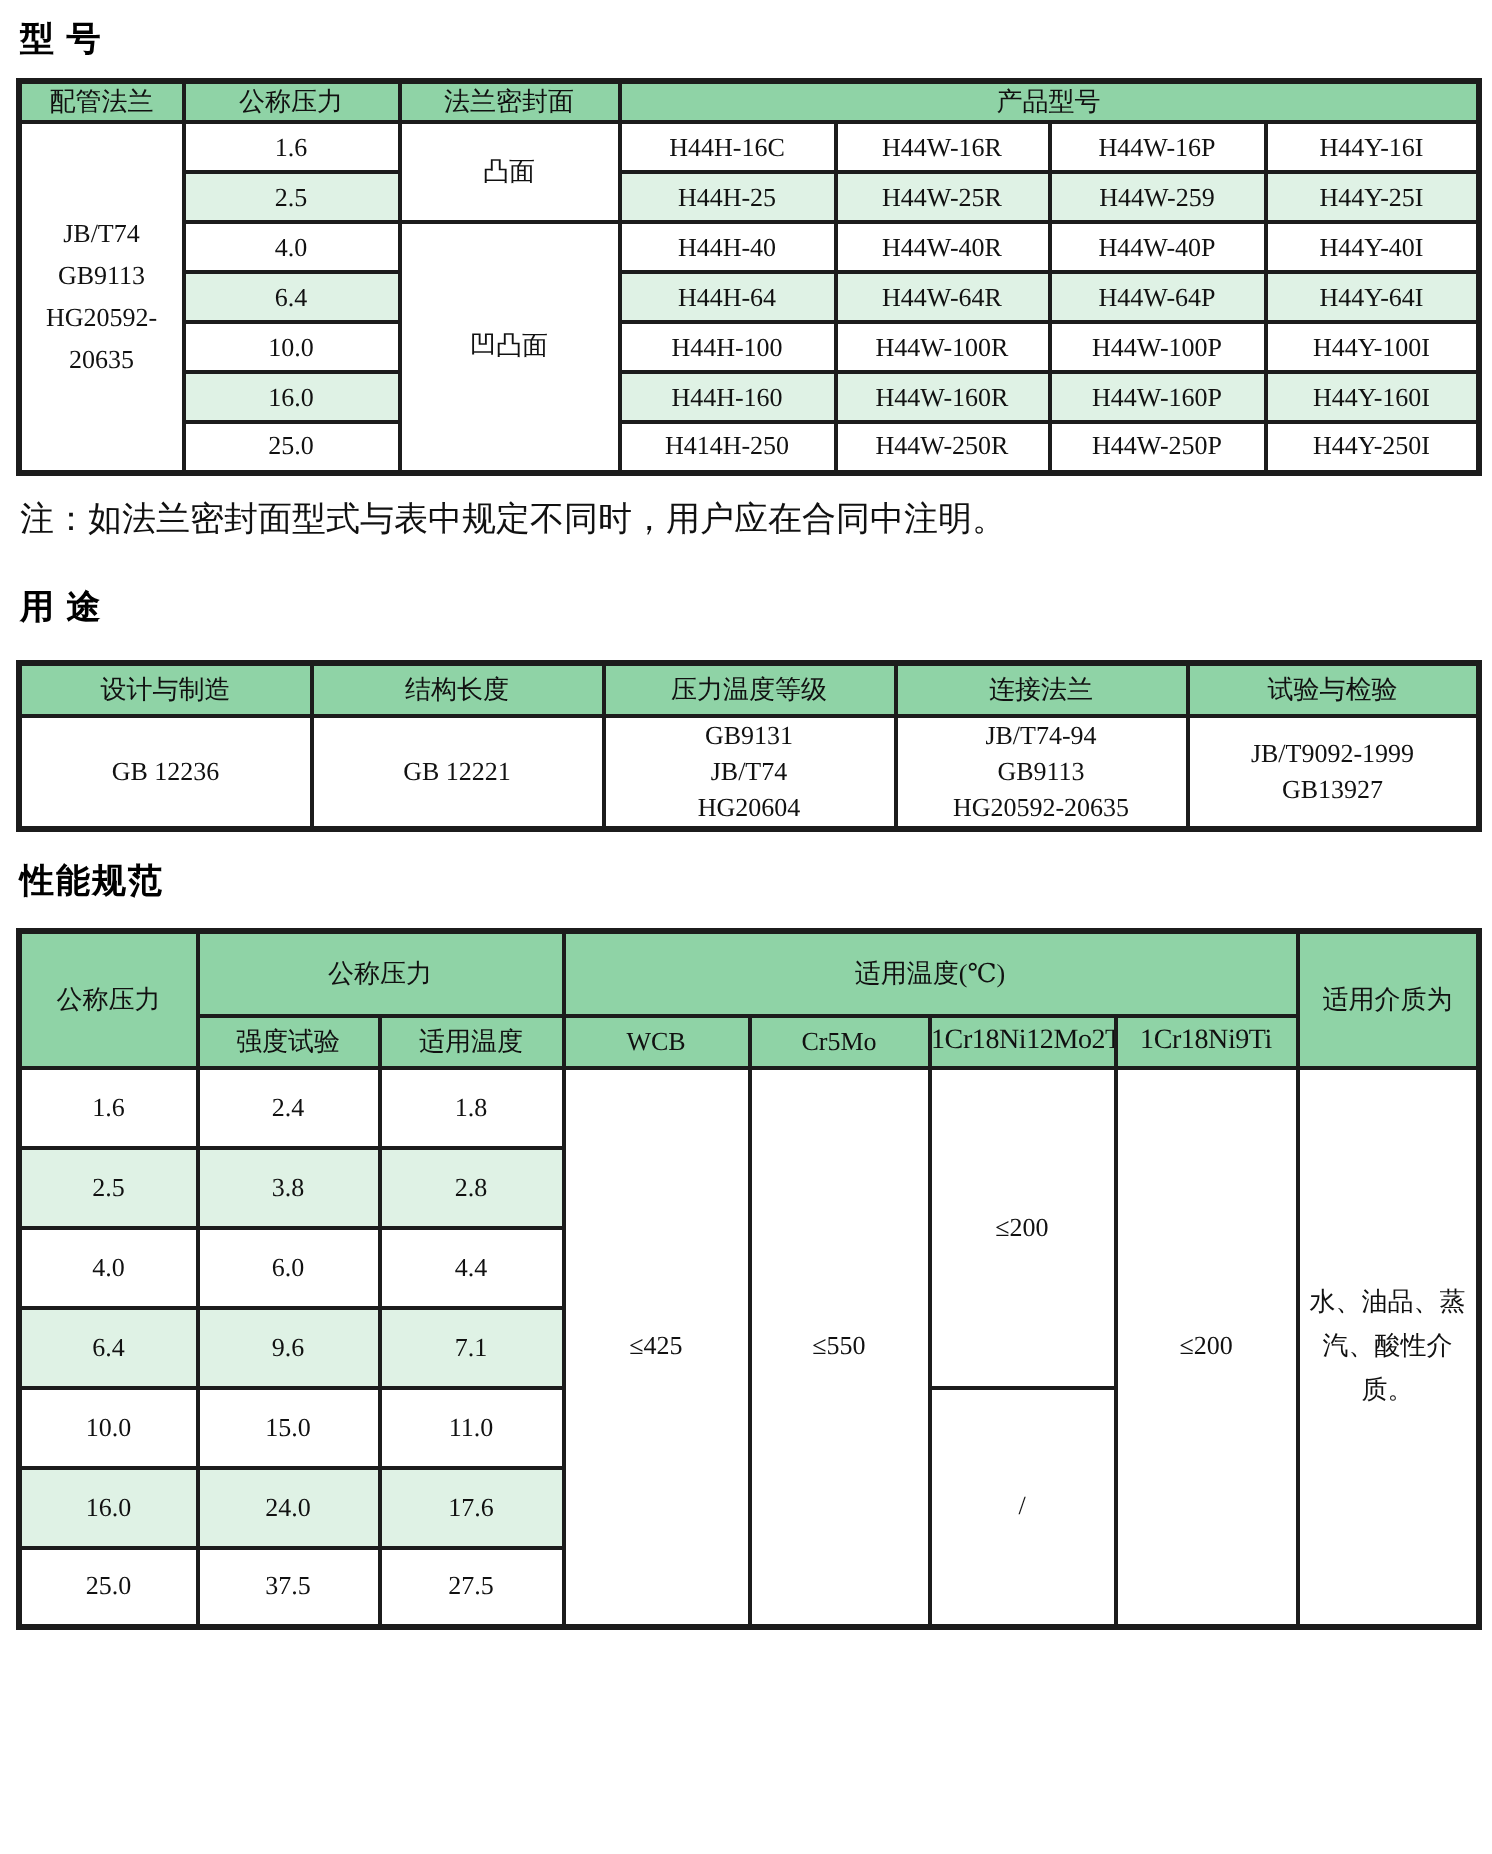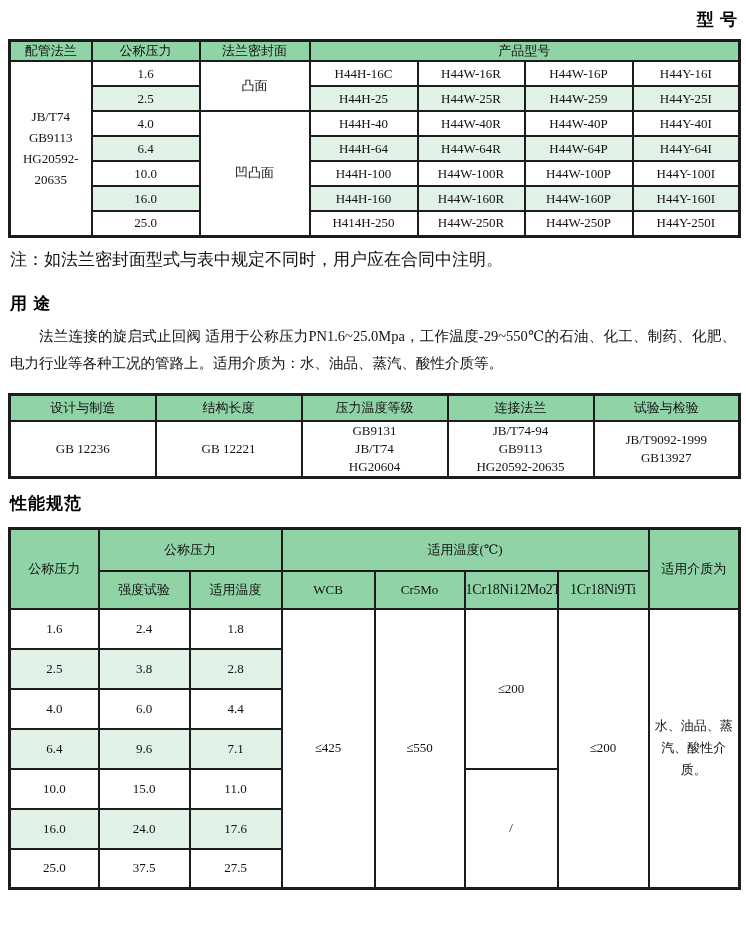--- a/index.html
+++ b/index.html
@@ -13,21 +13,21 @@
   body{
     width:746px;height:927px;overflow:hidden;
     font-family:"Liberation Serif","DejaVu Serif",serif;
     color:var(--ink);
   }
   .page{padding:8px 8px 0 8px;width:746px;}
   .section-title{
     font-size:17px;font-weight:bold;color:#000;
     letter-spacing:1px;line-height:20px;
   }
-  .title-model{margin:2px 0 9px 2px;text-align:right;}
+  .title-model{margin:2px 0 9px 2px;}
   .title-usage{margin:26px 0 0 2px;}
   .title-standards{margin:22px 0 0 2px;}
   .title-performance{margin:15px 0 0 2px;}
 
   table{
     border-collapse:collapse;table-layout:fixed;width:730px;
     border:3px solid var(--border);
   }
   th,td{
     border:2px solid var(--border);
@@ -54,21 +54,21 @@
 
   
   .standards-table{margin-top:16px;}
   .standards-table thead th{height:27px;}
   .standards-table tbody td{height:56px;}
   .standards-table tbody td div{line-height:18px;}
 
   
   .performance-table{margin-top:13px;}
   .performance-table thead tr.h1 th{height:42px;}
-  .performance-table thead tr.h2 th{height:38px;}
+  .performance-table thead tr.h2 th{height:26px;}
   .performance-table tbody td{height:40px;}
   .performance-table th.tight{font-size:14px;letter-spacing:-0.2px;}
   .performance-table td.medium-cell{
     font-size:13px;line-height:22px;padding:2px 4px;text-align:center;
   }
 </style>
 </head>
 <body>
 
 <div class="page">
@@ -150,21 +150,20 @@
         <td>H44W-250R</td>
         <td>H44W-250P</td>
         <td>H44Y-250I</td>
       </tr>
     </tbody>
   </table>
 
   <div class="note">注：如法兰密封面型式与表中规定不同时，用户应在合同中注明。</div>
 
   <h2 class="section-title title-usage">用 途</h2>
-  <p class="usage-text">法兰连接的旋启式止回阀 适用于公称压力PN1.6~25.0Mpa，工作温度-29~550℃的石油、化工、制药、化肥、电力行业等各种工况的管路上。适用介质为：水、油品、蒸汽、酸性介质等。</p>
 
 
   <table class="standards-table">
     <colgroup>
       <col style="width:146px">
         <col style="width:146px">
         <col style="width:146px">
       <col style="width:146px">
         <col style="width:146px">
     </colgroup>

